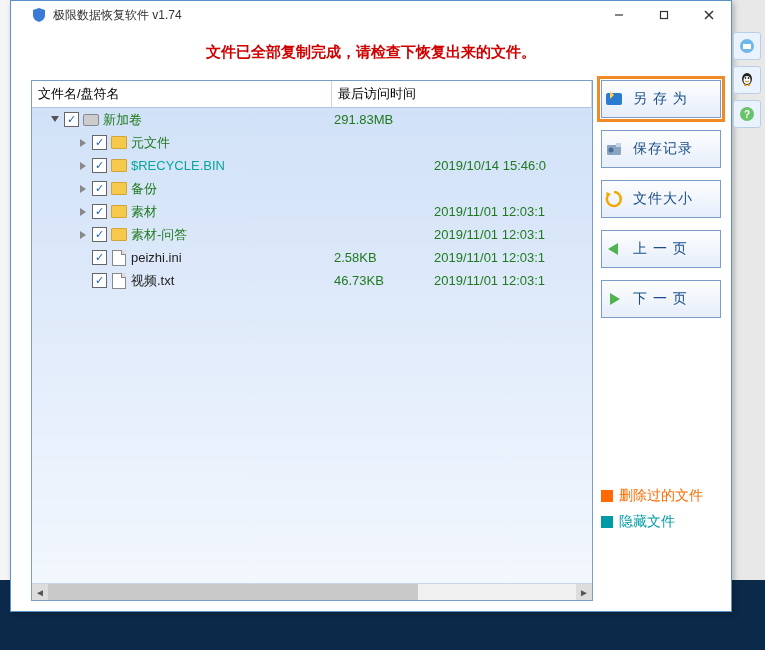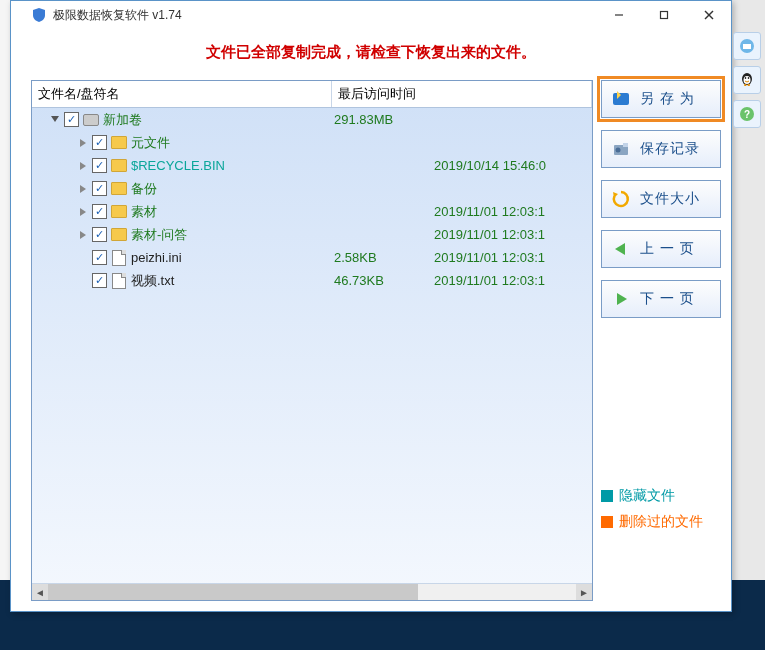--- a/index.html
+++ b/index.html
@@ -167,21 +167,21 @@
     width:120px;
     display:flex;
     flex-direction:column;
     gap:12px;
   }
   .btn {
     height:36px;
     border:1px solid #7a9cc6;
     background:linear-gradient(#fdfdfd,#e6eefb);
     display:flex; align-items:center; justify-content:flex-start;
-    padding-left:8px;
+    padding-left:1px;
     gap:8px;
     cursor:pointer;
     color:#1b4f8b;
     font-size:14px;
     letter-spacing:1px;
   }
   .btn.highlight {
     outline:3px solid #f08a24;
     outline-offset:1px;
   }
@@ -434,27 +434,27 @@
       <div class="btn">
         <span class="ico">
           <svg width="20" height="20" viewBox="0 0 20 20">
               <polygon points="6,4 16,10 6,16" fill="#4fb34f"></polygon>
             </svg>
         </span>
         <span>下 一 页</span>
       </div>
 
       <div class="legend">
+        <div class="legend-row legend-deleted">
+          <span class="legend-sw"></span>
+          <span>删除过的文件</span>
+        </div>
         <div class="legend-row legend-hidden">
           <span class="legend-sw"></span>
           <span>隐藏文件</span>
-        </div>
-        <div class="legend-row legend-deleted">
-          <span class="legend-sw"></span>
-          <span>删除过的文件</span>
         </div>
       </div>
     </div>
   </div>
 </div>
 
 <div class="ext-toolbar">
   <div class="ext-btn">
     <svg width="18" height="18" viewBox="0 0 18 18">
         <circle cx="9" cy="9" r="7" fill="#6fb7e8"></circle>

